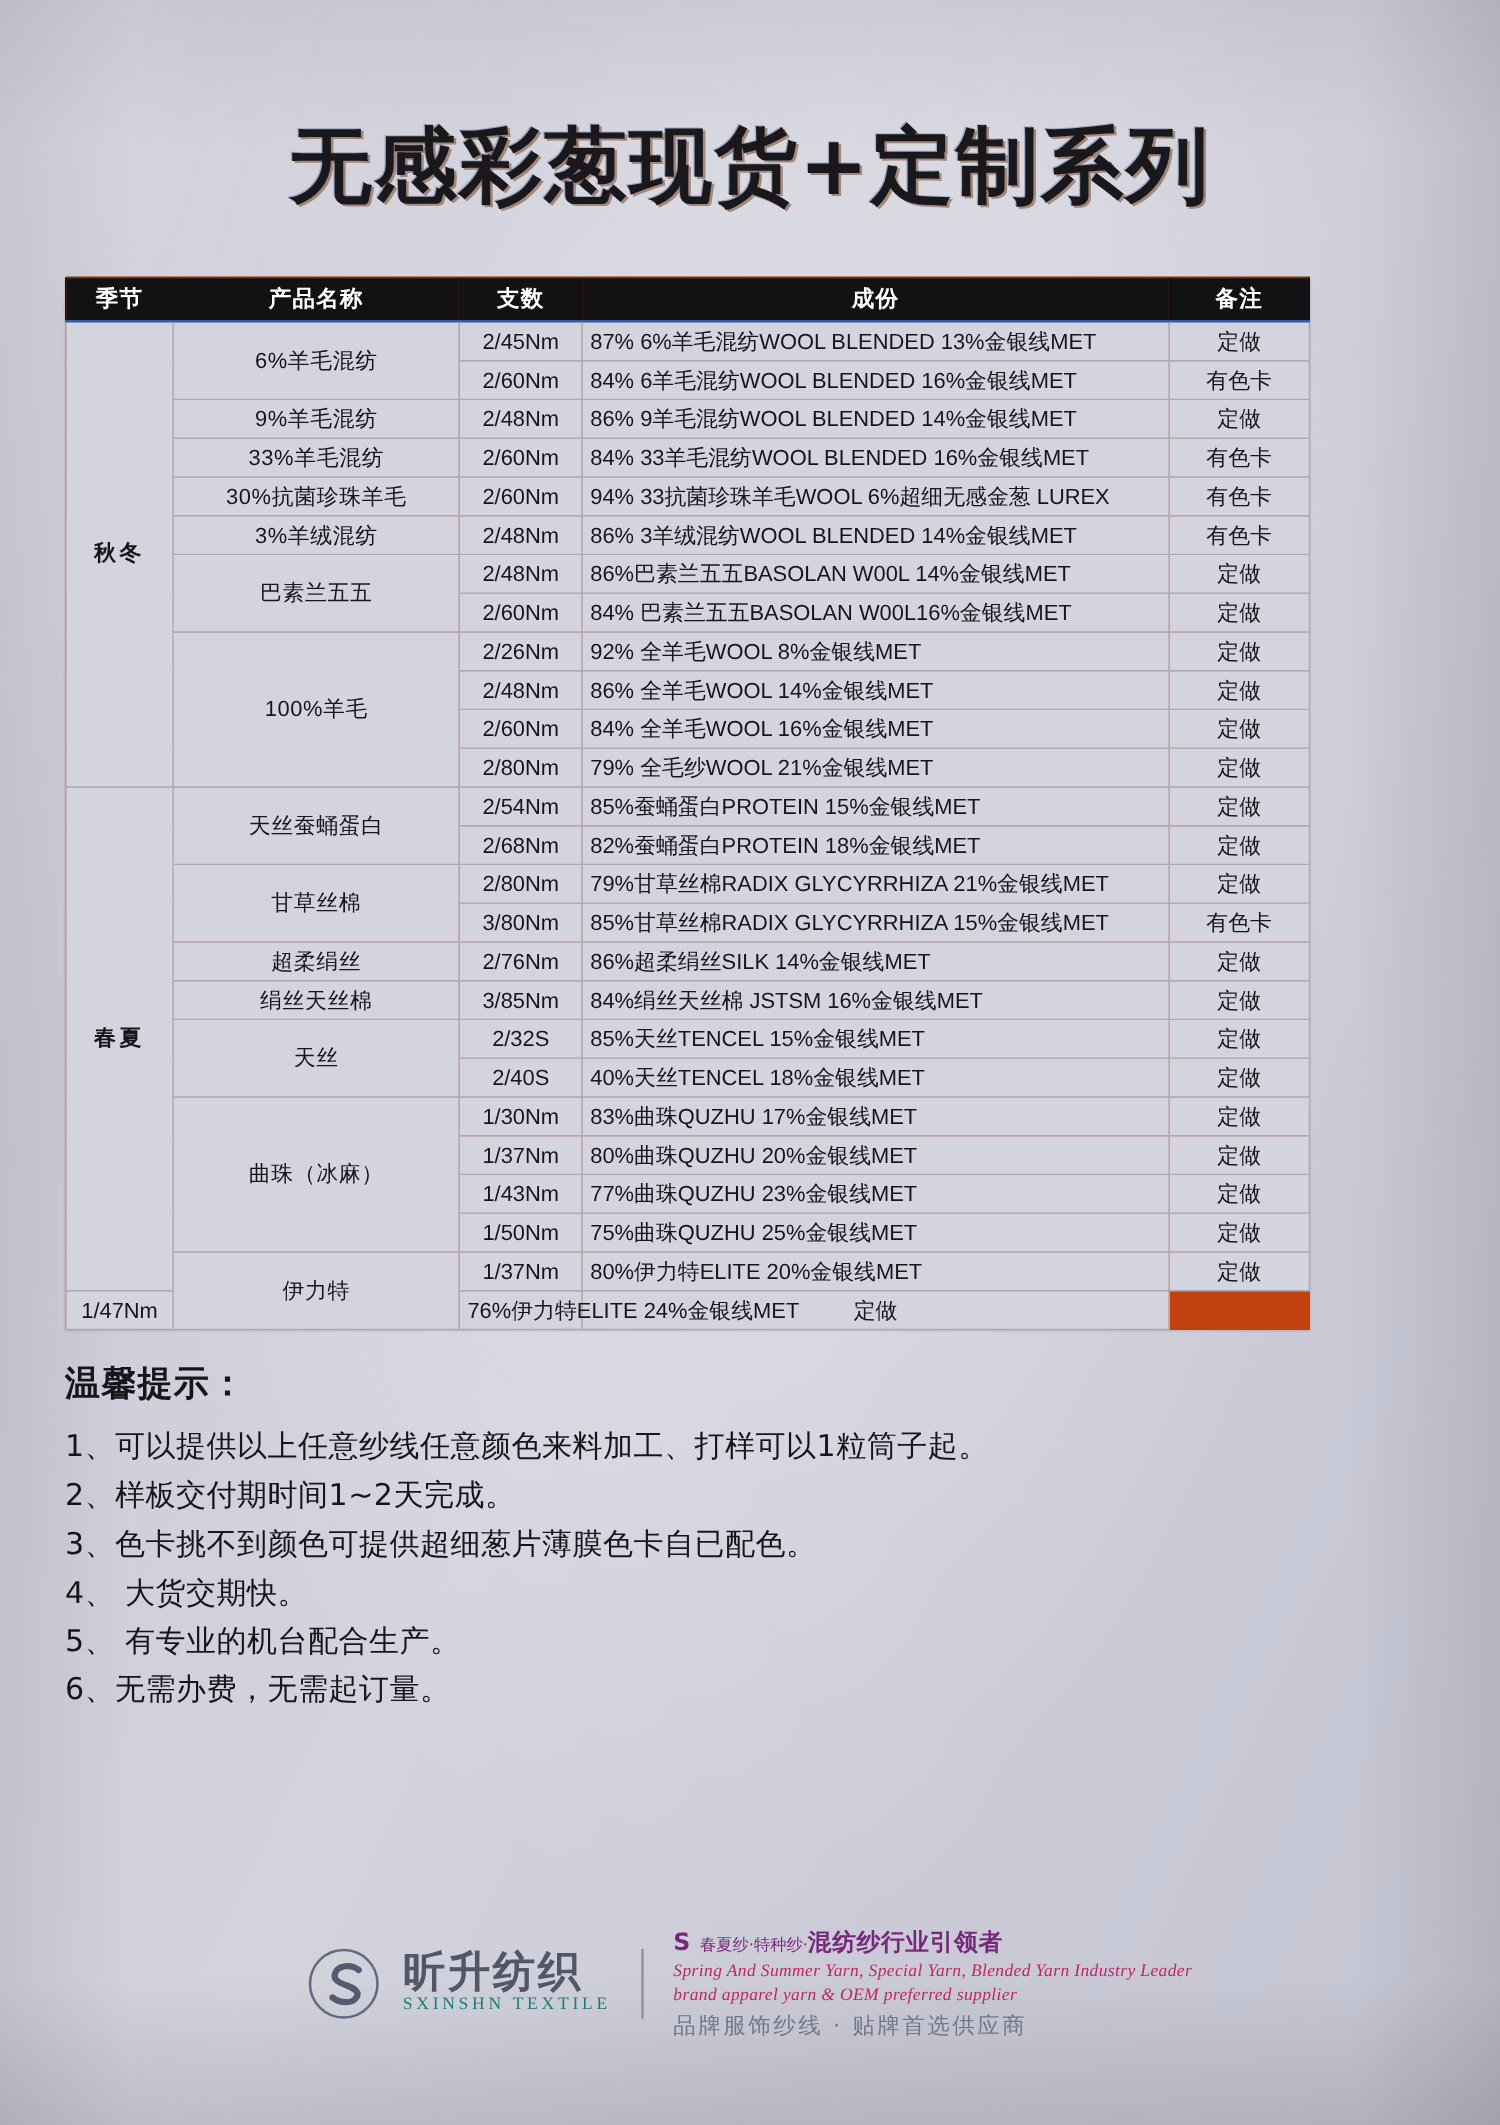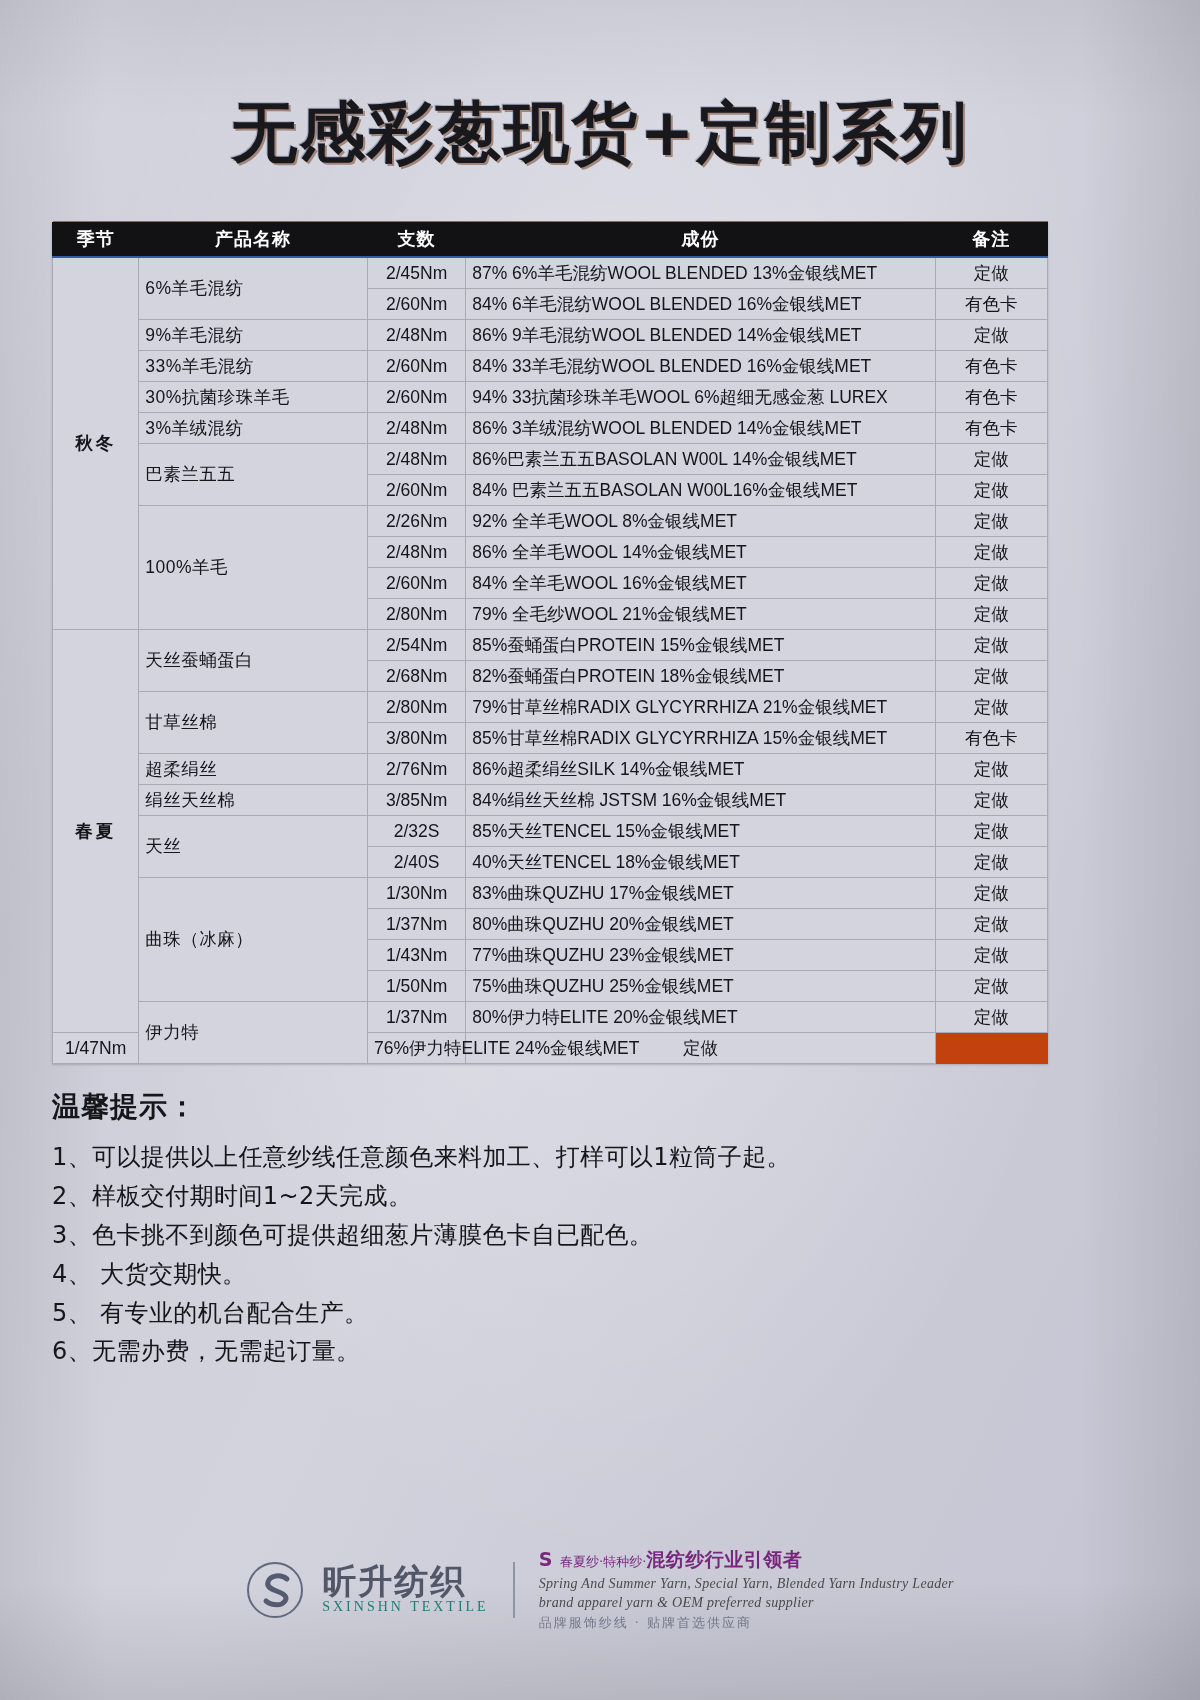--- a/index.html
+++ b/index.html
@@ -75,21 +75,21 @@
   .c-note{width:112px;}
 
   td.season{
     text-align:center;
     font-size:30px;
     font-weight:bold;
     letter-spacing:3px;
     font-family:"DejaVu Sans","Liberation Sans",sans-serif;
   }
   td.name{
-    text-align:left;
+    text-align:center;
     font-size:21px;
     letter-spacing:.5px;
   }
   td.count{
     text-align:center;
     font-size:18px;
     height:30px;
   }
   td.comp{
     text-align:left;
@@ -141,25 +141,25 @@
   .divider{
     width:2px;height:56px;background:#8b8fa0;margin:0 6px;
   }
   .slogan{display:flex;flex-direction:column;gap:3px;}
   .slogan-1{
     font-size:19px;color:#701a75;font-weight:bold;letter-spacing:.5px;
     font-family:"DejaVu Sans","Liberation Sans",sans-serif;
   }
   .slogan-1 .small{font-size:13px;font-weight:normal;letter-spacing:0;}
   .slogan-2{
-    font-size:14px;color:#404040;font-style:italic;letter-spacing:.3px;
+    font-size:14px;color:#be185d;font-style:italic;letter-spacing:.3px;
     font-family:"Liberation Serif",serif;
   }
   .slogan-3{
-    font-size:13px;color:#6c7184;letter-spacing:2px;
+    font-size:18px;color:#6c7184;letter-spacing:2px;
     font-family:"DejaVu Sans","Liberation Sans",sans-serif;
   }
 </style>
 </head>
 <body>
 
 <div class="paper"></div>
 <div class="sheet">
 
   <div class="title">无感彩葱现货+定制系列</div>

